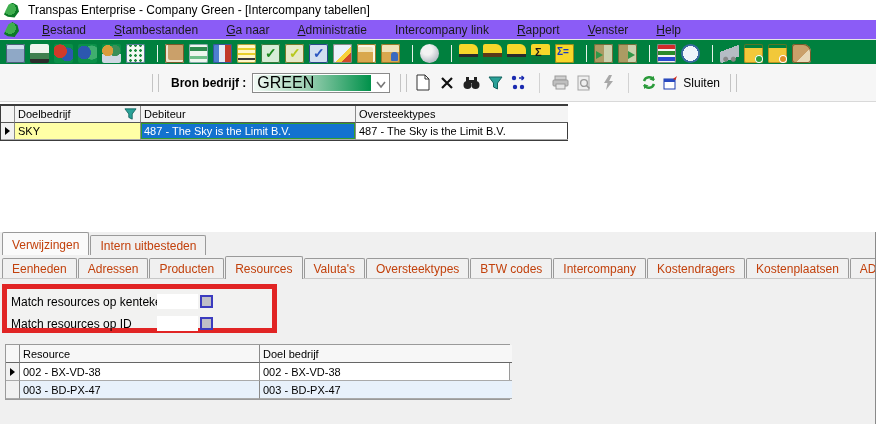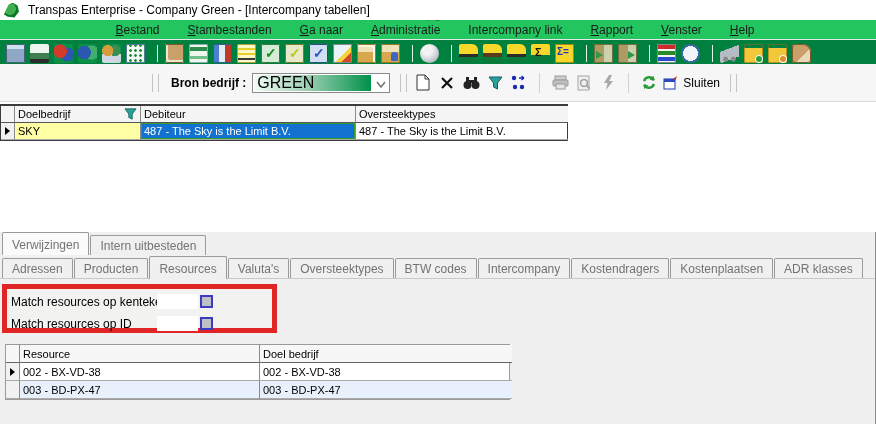--- a/index.html
+++ b/index.html
@@ -5,21 +5,21 @@
   * { box-sizing: border-box; margin: 0; padding: 0; }
   html,body { width: 876px; height: 424px; overflow: hidden; }
   body { font-family: "Liberation Sans", sans-serif; font-size: 11px; background: #fff; position: relative; }
 
   
   .titlebar { height: 20px; display: flex; align-items: center; background: #fff; padding-left: 4px; }
   .app-icon { width: 15px; height: 15px; margin-right: 9px; position: relative; background: radial-gradient(circle at 40% 40%, #3fae4e 0 45%, #0b7a27 46% 75%, #06551b 76%); clip-path: polygon(10% 55%, 30% 15%, 55% 0, 90% 20%, 100% 60%, 70% 100%, 25% 95%, 0 80%); }
   .title-text { font-size: 12px; color: #000; }
 
   
-  .menubar { height: 20px; display: flex; align-items: center; background: #22c55e; padding-left: 4px; border-bottom: 1px solid #e5e5e5; flex-direction: column; }
+  .menubar { height: 20px; display: flex; align-items: center; background: #8b5cf6; padding-left: 4px; border-bottom: 1px solid #e5e5e5; }
   .menubar .app-icon { margin-right: 14px; }
   .menu-item { font-size: 12px; color: #1a1a1a; padding: 2px 9px; margin-right: 10px; cursor: default; white-space: nowrap; }
   .menu-item u { text-decoration: underline; }
 
   
   .toolbar-main { height: 24px; background: #00803e; border-top: 2px solid #00803e; display: flex; align-items: center; padding: 0 6px; overflow: hidden; }
   .tsep { width: 1px; height: 17px; background: #e8f2ea; margin: 0 7px; flex: 0 0 auto; }
   .ico { width: 19px; height: 19px; margin-right: 5px; flex: 0 0 auto; border-radius: 2px; position: relative; }
   .ico-company-building { background: linear-gradient(180deg,#cfe0ef 0 25%,#8fa8c6 25% 100%); box-shadow: inset 0 0 0 1px #4a5f7a; }
   .ico-truck { background: linear-gradient(180deg,#eef4ee 0 45%,#3f7f4f 45% 80%,#2b2b2b 80%); }
@@ -87,21 +87,21 @@
   .marker { width: 0; height: 0; border-left: 5px solid #000; border-top: 4px solid transparent; border-bottom: 4px solid transparent; }
   .c-yellow { background: #ffffa6; }
   .c-selected { background: #1372cf; color: #fff; box-shadow: inset 0 0 0 1px #33a02c; }
   .head-funnel { margin-left: auto; }
 
   
   .bottom-panel { position: absolute; left: 0; top: 232px; width: 876px; height: 192px; background: #f0f0f0; border-right: 1px solid #8a8a8a; overflow: hidden; }
   .tabrow { display: flex; align-items: flex-end; padding-left: 2px; }
   .tabrow-outer { height: 23px; }
   .tabrow-inner { height: 24px; }
-  .tab { border: 1px solid #9a9a9a; border-bottom: none; border-radius: 2px 2px 0 0; background: #f0f0f0; padding: 3px 9px; font-size: 12px; color: #737373; white-space: nowrap; margin-right: 1px; height: 20px; }
+  .tab { border: 1px solid #9a9a9a; border-bottom: none; border-radius: 2px 2px 0 0; background: #f0f0f0; padding: 3px 9px; font-size: 12px; color: #c2410c; white-space: nowrap; margin-right: 1px; height: 20px; }
   .tab.active { background: #fafafa; height: 23px; padding-top: 5px; position: relative; z-index: 2; }
   .tabrow-inner .tab.active { background: #f0f0f0; margin-bottom: -1px; }
   .tabrow-inner { border-bottom: 1px solid #c8c8c8; }
 
   
   .red-box { position: absolute; left: 2px; top: 52px; width: 275px; height: 49px; border: 5px solid #e12424; background: #f2f2f1; }
   .opt-row { display: flex; align-items: center; height: 19px; margin-top: 3px; }
   .opt-label { width: 150px; padding-left: 4px; font-size: 12px; color: #000; white-space: nowrap; }
   .opt-field { width: 41px; height: 15px; background: #fff; margin-right: 2px; }
   .checkbox { width: 13px; height: 13px; border: 2px solid #3b3bbf; background: #bfbfc7; }
@@ -290,20 +290,21 @@
       </div>
     </div>
 </div>
 
 <div class="bottom-panel">
   <div class="tabrow tabrow-outer" id="tabs-outer">
       <div class="tab active">Verwijzingen</div>
       <div class="tab">Intern uitbesteden</div>
     </div>
   <div class="tabrow tabrow-inner" id="tabs-inner">
+      <div class="tab">Eenheden</div>
       <div class="tab">Adressen</div>
       <div class="tab">Producten</div>
       <div class="tab active">Resources</div>
       <div class="tab">Valuta's</div>
       <div class="tab">Oversteektypes</div>
       <div class="tab">BTW codes</div>
       <div class="tab">Intercompany</div>
       <div class="tab">Kostendragers</div>
       <div class="tab">Kostenplaatsen</div>
       <div class="tab">ADR klasses</div>

